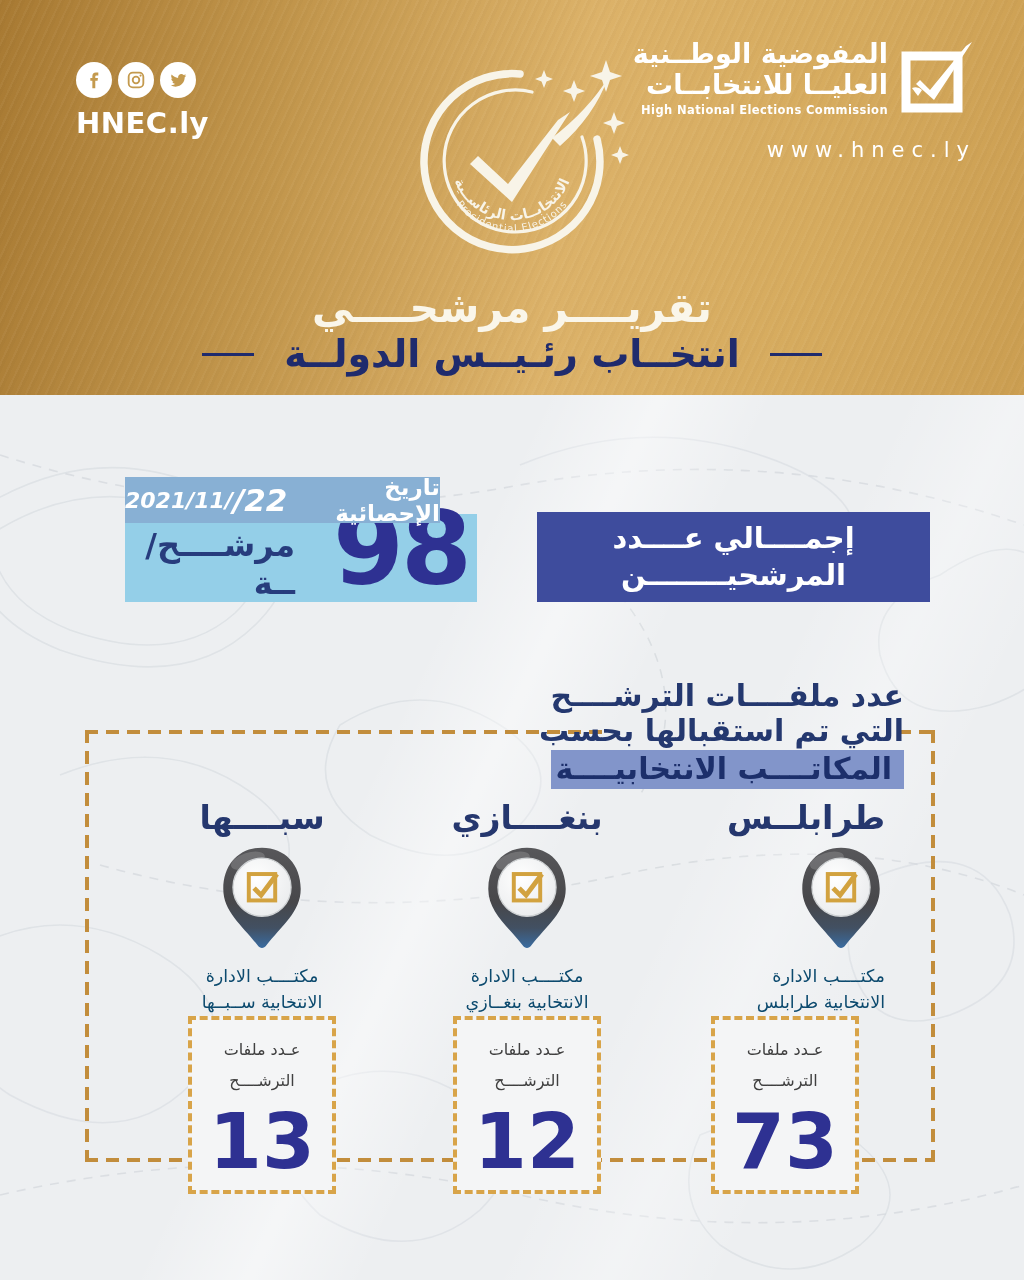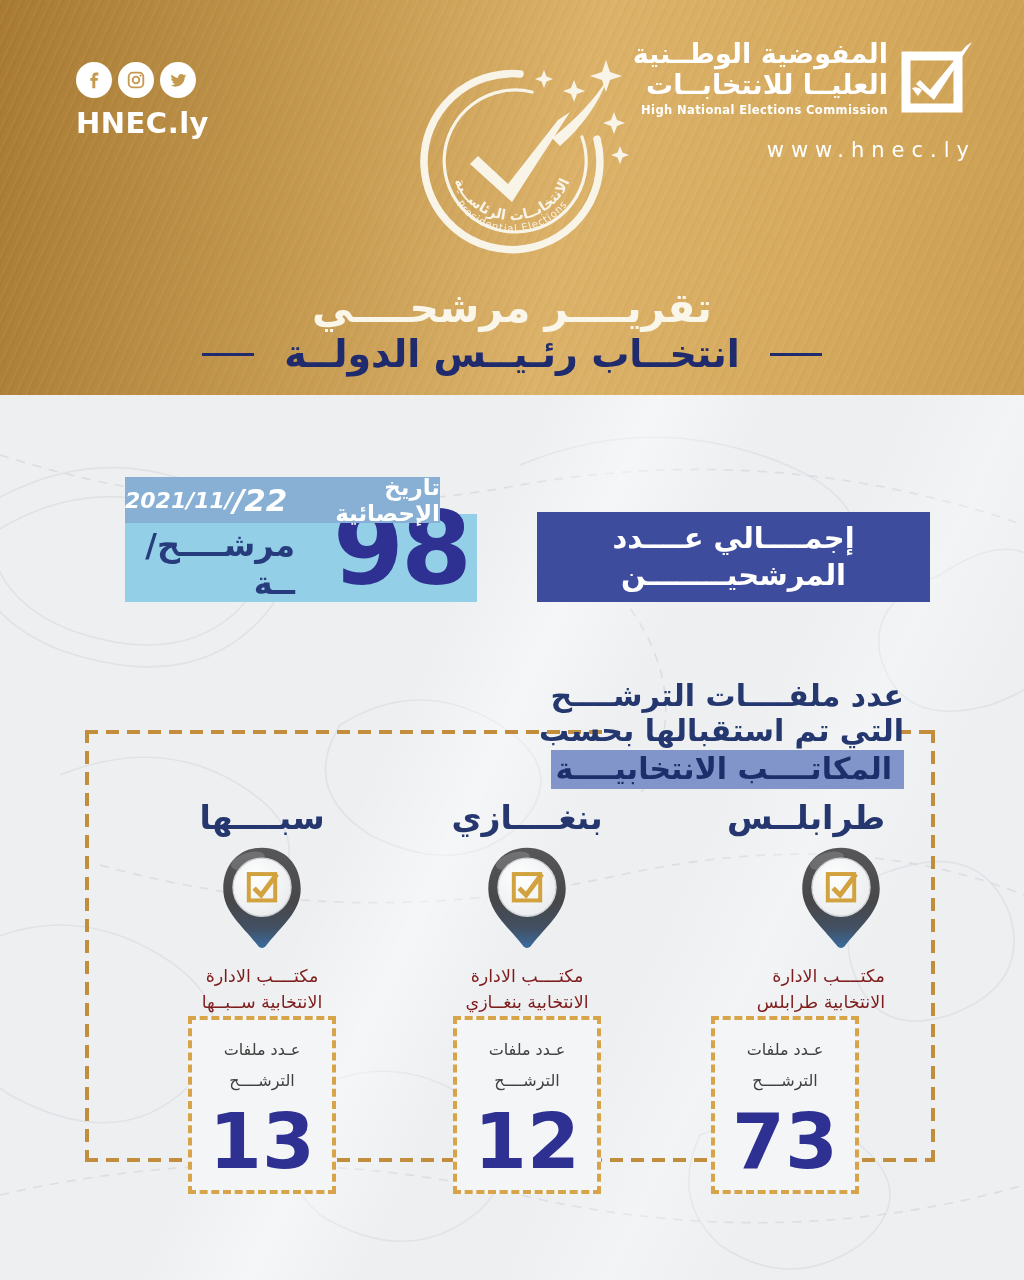--- a/index.html
+++ b/index.html
@@ -65,21 +65,21 @@
     line-height:33px;padding:2px 12px 4px 4px;margin-top:2px;}
   
   .dash-h{position:absolute;height:4px;z-index:1;
     background:repeating-linear-gradient(90deg,#c28d3c 0 13px,transparent 13px 21px);}
   .dash-v{position:absolute;width:4px;z-index:1;
     background:repeating-linear-gradient(180deg,#c28d3c 0 13px,transparent 13px 21px);}
   
   .office-col{position:absolute;width:200px;text-align:center;z-index:2;}
   .city{color:#25376e;font-size:33px;font-weight:bold;direction:rtl;}
   .pin-wrap{margin-top:8px;}
-  .office-name{color:#7f1d1d;font-size:17.5px;line-height:26px;margin-top:4px;direction:rtl;}
+  .office-name{color:#0c4a6e;font-size:17.5px;line-height:26px;margin-top:4px;direction:rtl;}
   
   .files-box{position:absolute;width:148px;height:178px;top:1016px;background:#f4f5f6;
     border:4px dashed #d8a449;z-index:2;text-align:center;padding-top:14px;}
   .files-label{color:#404040;font-size:16px;font-weight:normal;line-height:31px;direction:rtl;}
   .files-value{color:#2e3192;font-size:76px;font-weight:800;line-height:80px;margin-top:6px;}
 </style>
 </head>
 <body>
 
 <div id="page">

